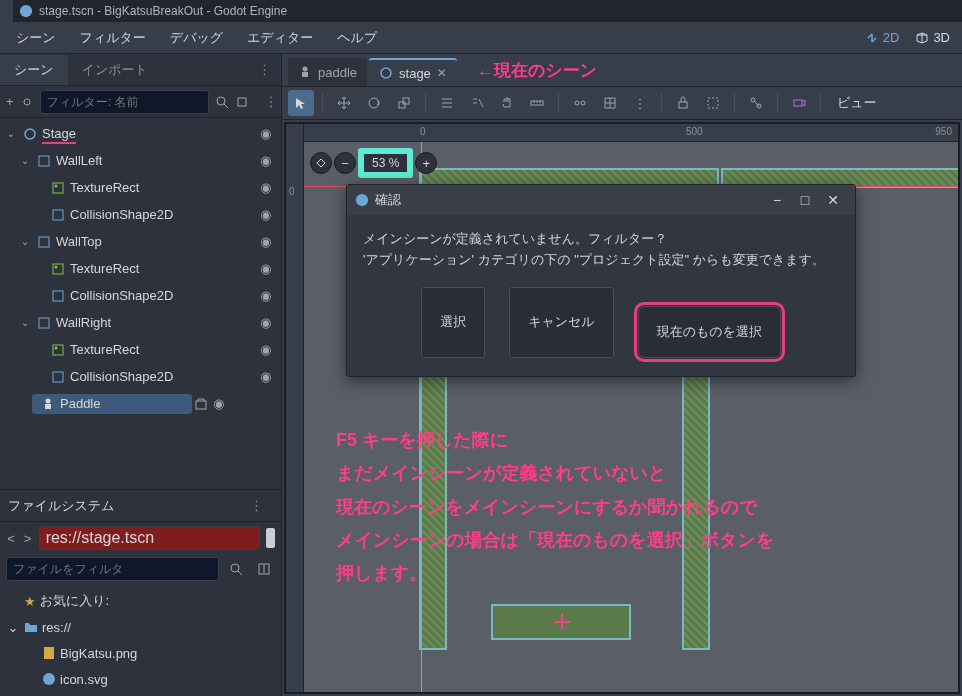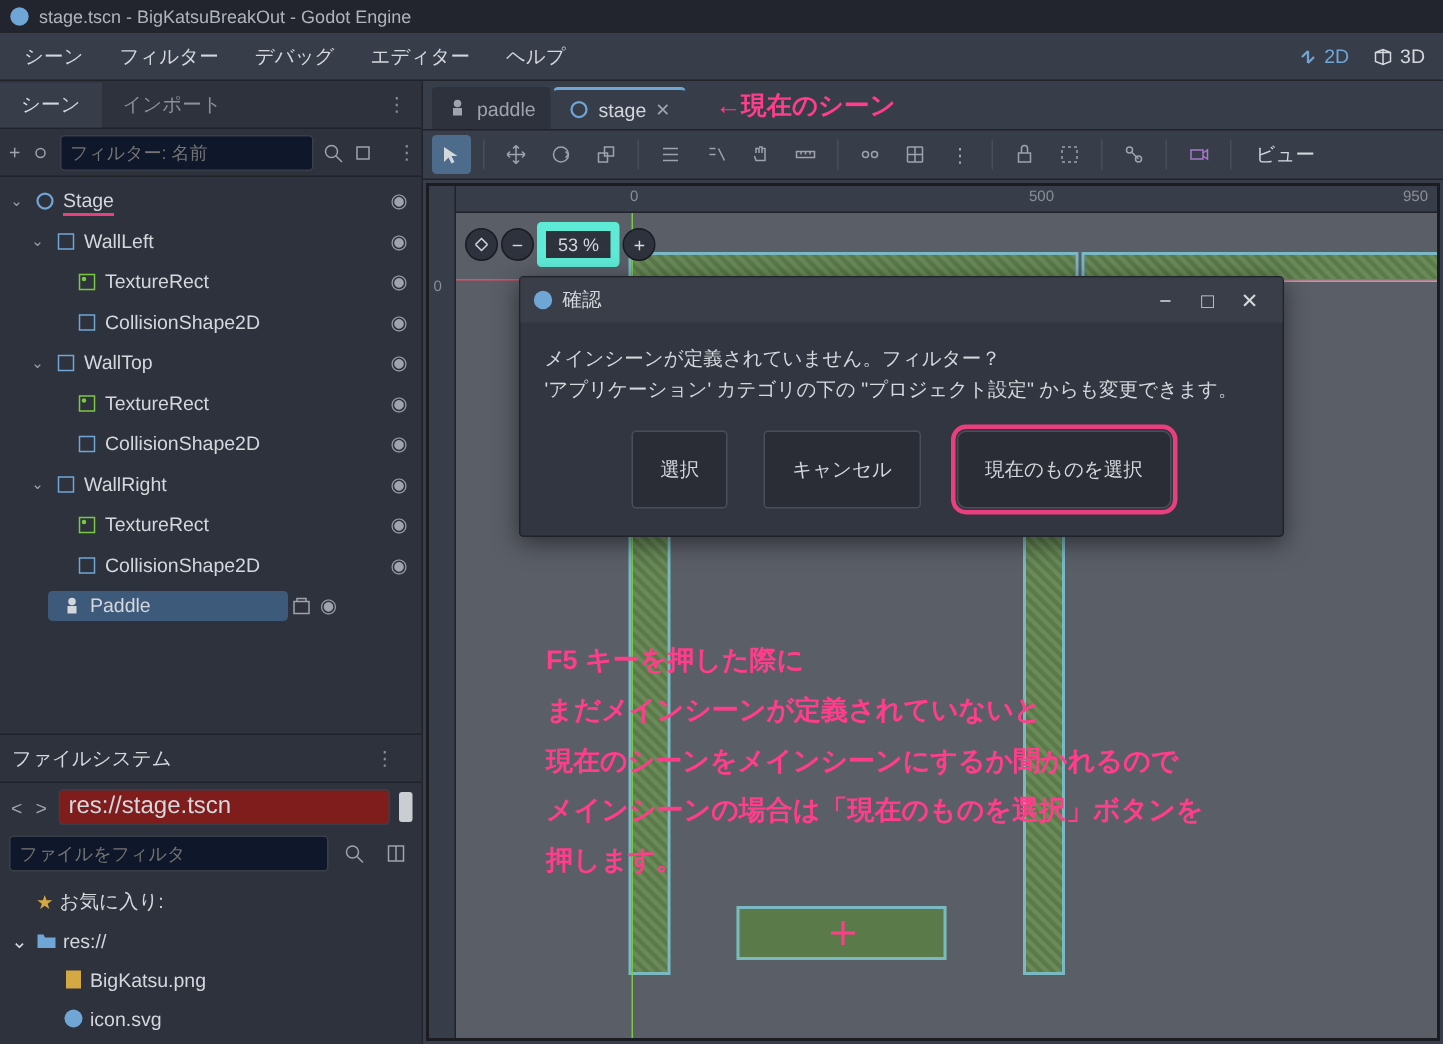--- a/index.html
+++ b/index.html
@@ -1,17 +1,17 @@
 <!DOCTYPE html>
 <html><head>
 <meta charset="utf-8">
 <style>
 * { box-sizing: border-box; margin: 0; padding: 0; font-family: "Segoe UI", Arial, sans-serif; }
 body { background: #383d4a; color: #d4d7dc; font-size: 13px; width: 962px; height: 696px; overflow: hidden; position: relative; }
-.titlebar { height: 22px; background: #22252d; display: flex; align-items: center; padding: 0 6px; color: #b0b4bc; font-size: 12px; gap: 6px; }
+.titlebar { height: 22px; background: #22252d; display: flex; align-items: center; padding: 0 6px; color: #b0b4bc; font-size: 12px; gap: 6px; margin-left: 13px; }
 .titlebar .icon { width: 14px; height: 14px; }
 .menubar { height: 32px; background: #383d4a; display: flex; align-items: center; padding: 0 6px; gap: 4px; border-bottom: 1px solid #20232a; }
 .menubar .mitem { padding: 4px 10px; cursor: pointer; }
 .menubar .spacer { flex: 1; }
 .mode-btn { display: flex; align-items: center; gap: 4px; padding: 2px 6px; font-weight: normal; }
 .mode-btn.active { color: #6fa6d6; }
 .main { display: flex; height: calc(100% - 54px); }
 .left { width: 282px; background: #2e323c; display: flex; flex-direction: column; border-right: 1px solid #20232a; }
 .dock-tabs { display: flex; height: 32px; align-items: center; border-bottom: 1px solid #20232a; }
 .dock-tab { padding: 6px 14px; background: #383d4a; color: #d4d7dc; }
@@ -60,22 +60,22 @@
 .green-line { position: absolute; background: #7ac943; z-index: 3; }
 .dialog { position: absolute; top: 216px; left: 348px; width: 510px; background: #323640; border: 1px solid #20232a; border-radius: 3px; z-index: 20; box-shadow: 0 4px 16px rgba(0,0,0,0.5); }
 .dialog-tb { height: 30px; display: flex; align-items: center; padding: 0 8px; background: #3a3e48; }
 .dialog-tb .dtitle { display: flex; align-items: center; gap: 6px; text-align: center; }
 .dialog-tb .dspacer { flex: 1; }
 .dialog-tb .dbtn { width: 28px; text-align: center; font-size: 14px; cursor: pointer; }
 .dialog-body { padding: 14px 16px 18px; }
 .dialog-msg { line-height: 1.6; font-size: 13px; }
 .dialog-btns { display: flex; justify-content: center; gap: 24px; margin-top: 16px; }
 .dbutton { background: #2a2d35; border: 1px solid #4a4e58; padding: 16px 18px; color: #d4d7dc; border-radius: 3px; cursor: pointer; font-size: 13px; }
-.dbutton.hl { outline: 3px solid #e93f7f; outline-offset: 1px; border-radius: 6px; }
-.big-annot { position: absolute; left: 335px; top: 445px; color: #ff3d8b; font-weight: bold; font-size: 18px; line-height: 1.85; z-index: 15; pointer-events: none; margin-left: 28px; }
+.dbutton.hl { outline: 3px solid #e93f7f; outline-offset: 1px; border-radius: 6px; margin-top: 19px; }
+.big-annot { position: absolute; left: 335px; top: 445px; color: #ff3d8b; font-weight: bold; font-size: 18px; line-height: 1.85; z-index: 15; pointer-events: none; }
 svg { display: block; }
 .godot-icon { fill: #6fa6d6; }
 .cross-icon { position: absolute; width: 16px; height: 16px; }
 .cross-icon::before, .cross-icon::after { content: ""; position: absolute; background: #ff3d8b; }
 .cross-icon::before { left: 7px; top: 0; width: 2px; height: 16px; }
 .cross-icon::after { top: 7px; left: 0; height: 2px; width: 16px; }
 </style>
 </head>
 <body>
 

